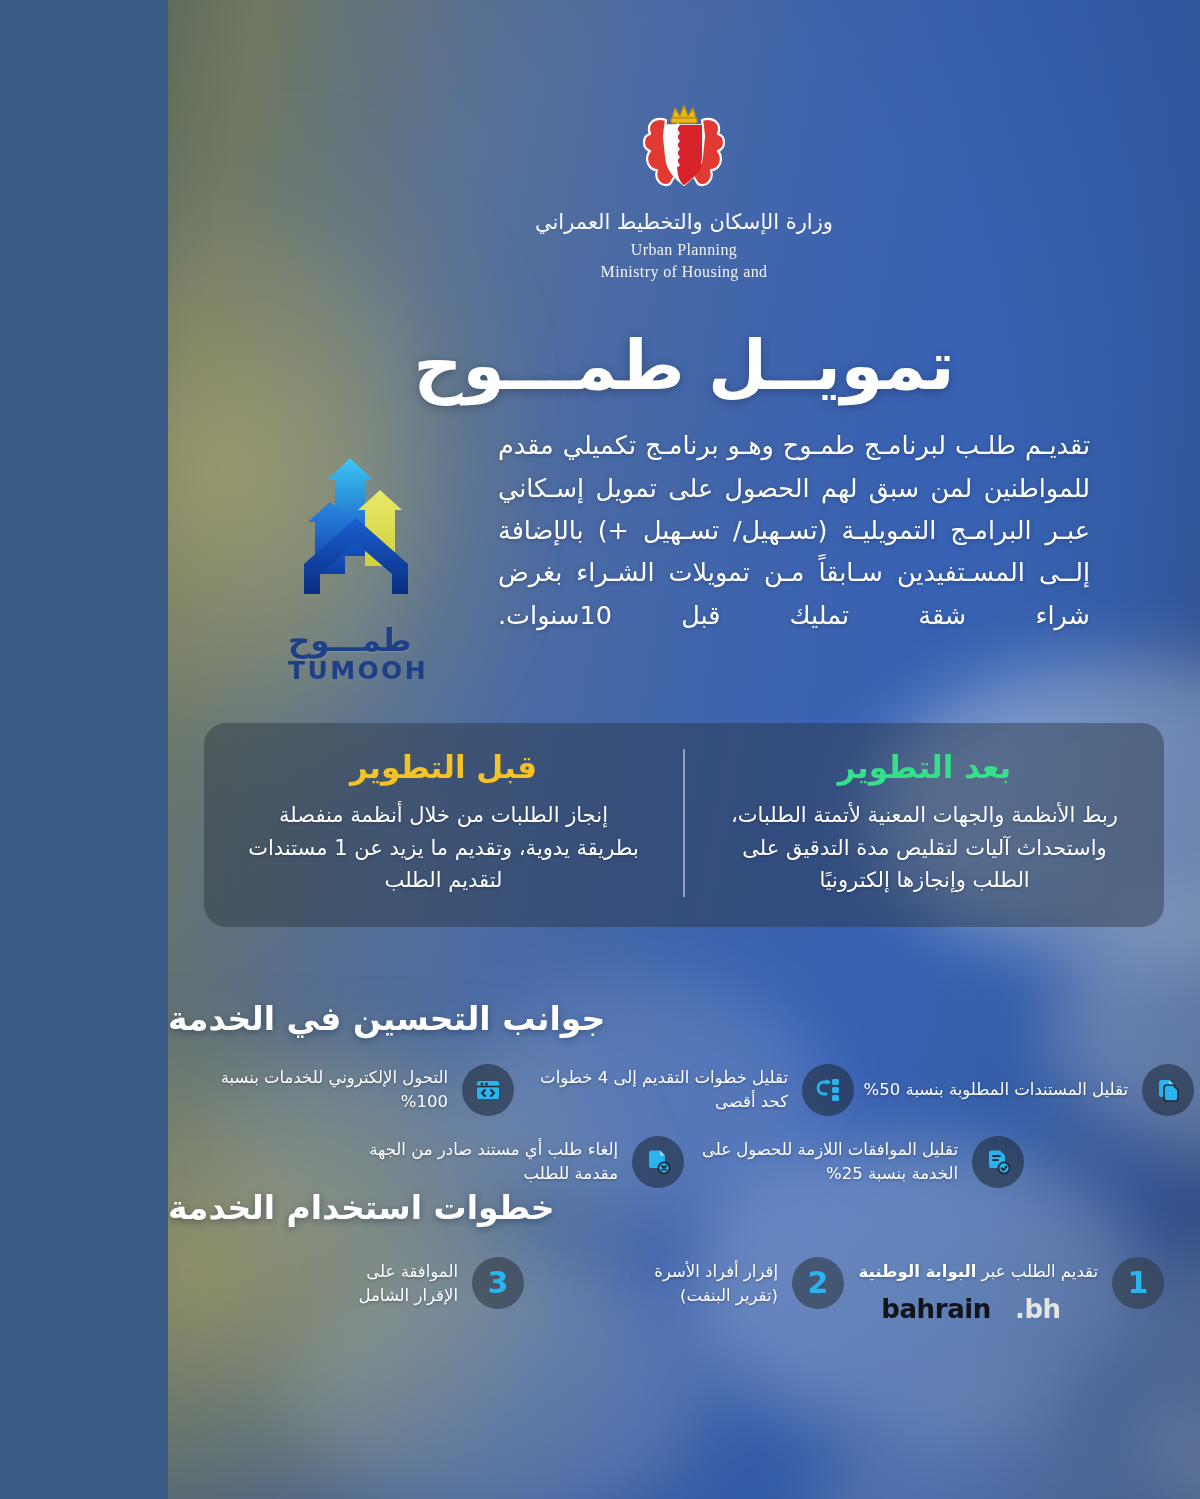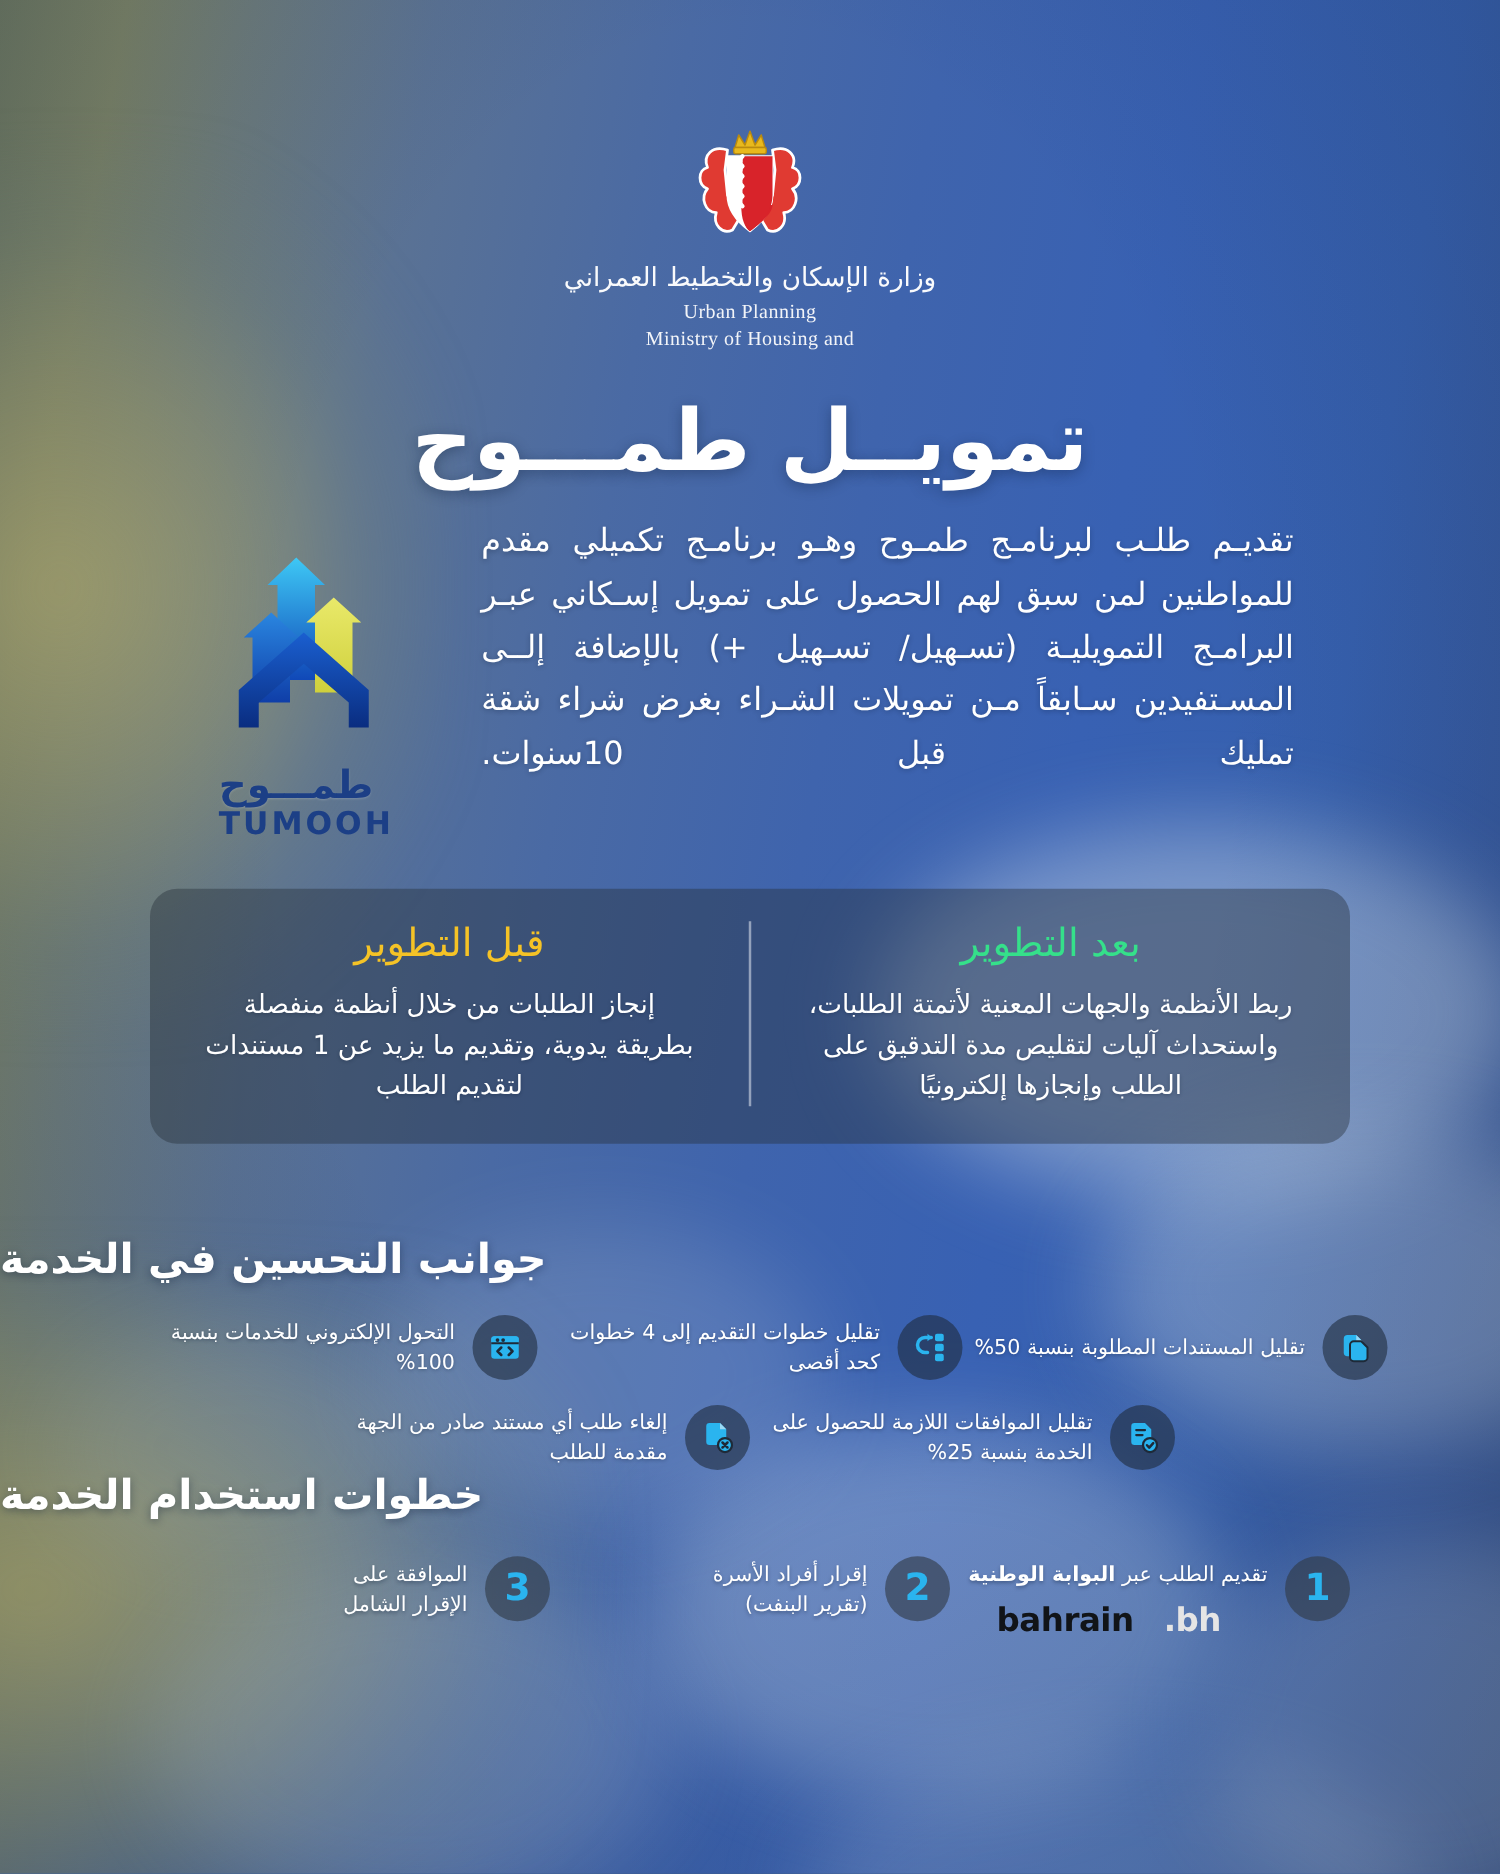--- a/index.html
+++ b/index.html
@@ -7,21 +7,21 @@
     margin: 0;
     padding: 0;
     background: #3a5a86;
   }
   body {
     font-family: "DejaVu Sans", "Liberation Sans", sans-serif;
   }
 
   .poster {
     position: relative;
-    width: 1200px;
+    width: 1032px;
     height: 1499px;
     overflow: hidden;
     background: #3f6096;
   }
 
   
   .bg-base {
     position: absolute;
     inset: 0;
     background:
@@ -104,21 +104,21 @@
     margin-top: 5px;
     font-family: "Liberation Serif", "DejaVu Serif", serif;
     font-size: 16px;
     line-height: 1.35;
     color: #f2f4f8;
     letter-spacing: .4px;
   }
 
   
   .title {
-    margin-top: 32px;
+    margin-top: 44px;
     text-align: center;
     font-size: 68px;
     font-weight: bold;
     color: #ffffff;
     letter-spacing: 1px;
     text-shadow: 0 2px 10px rgba(12,28,56,0.35);
   }
 
   
   .intro-row {
@@ -173,21 +173,21 @@
     padding: 26px 0 30px;
   }
   .cmp-col {
     flex: 1 1 50%;
     padding: 0 44px;
     text-align: center;
   }
   .cmp-col.left { border-left: 2px solid rgba(225,232,240,0.55); }
   .cmp-head {
     font-size: 31px;
-    font-weight: normal;
+    font-weight: bold;
     letter-spacing: .5px;
     margin-bottom: 14px;
   }
   .cmp-head.before { color: #f5c326; }
   .cmp-head.after  { color: #35e08a; }
   .cmp-body {
     font-size: 21px;
     line-height: 1.55;
     color: #ffffff;
     text-shadow: 0 1px 3px rgba(10,24,48,0.3);

